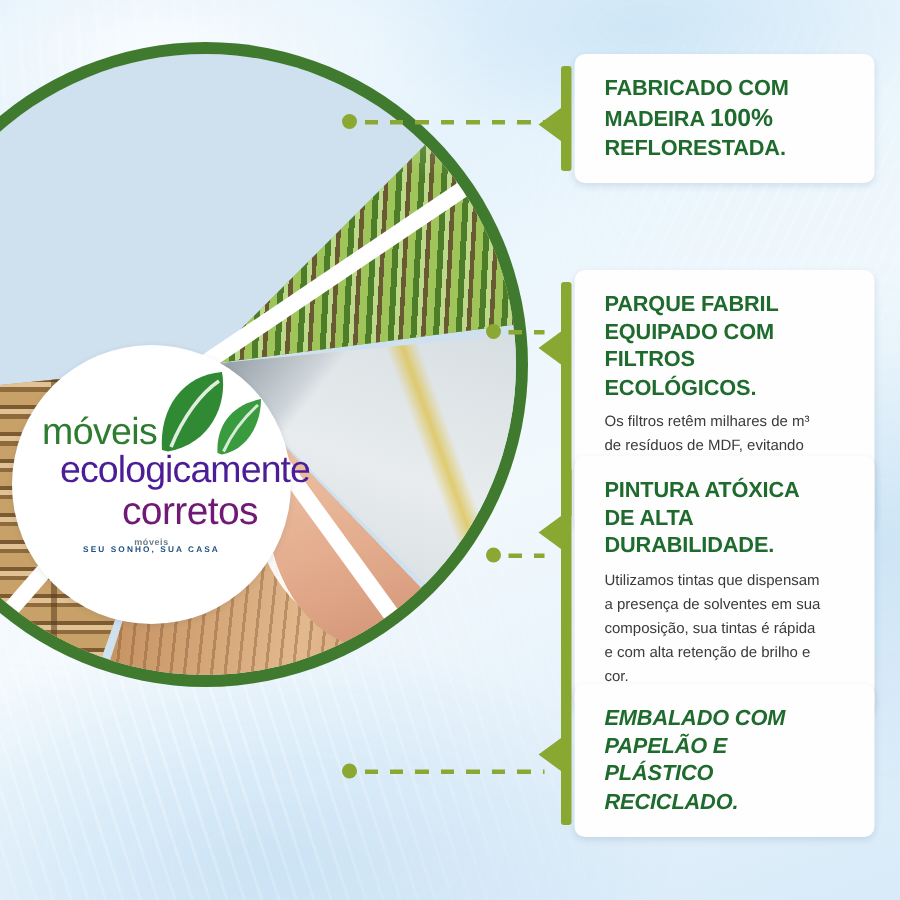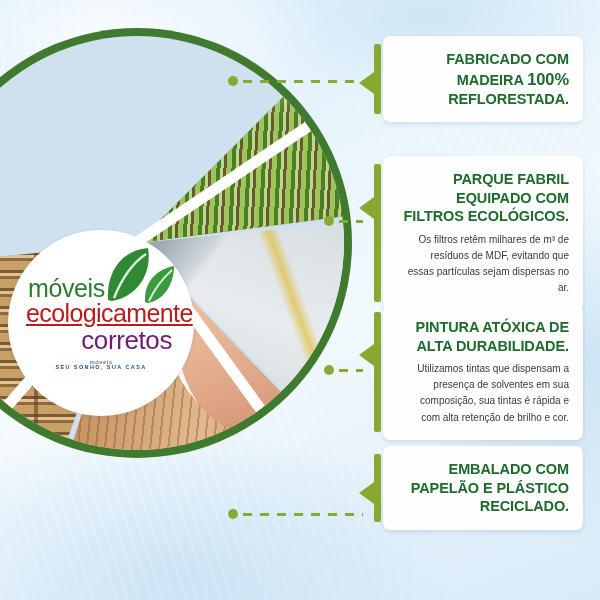--- a/index.html
+++ b/index.html
@@ -117,49 +117,49 @@
   .sep3{left:50%;top:50%;width:62%;height:11px;transform:rotate(131deg) translateY(-50%);}
 
   
   .badge{position:absolute;left:8px;top:230px;width:186px;height:186px;border-radius:50%;
     background:#fff;box-shadow:0 1px 4px rgba(20,60,90,.10);}
   .badge-inner{position:absolute;inset:0;padding:22px 12px 10px;box-sizing:border-box;
     display:flex;flex-direction:column;}
   .leafs{position:absolute;right:18px;top:14px;width:76px;height:62px;}
   .b-l1{font-size:25px;line-height:1;color:#2d7c2f;font-weight:400;letter-spacing:-.4px;
     align-self:flex-start;margin-left:8px;margin-top:24px;}
-  .b-l2{font-size:25px;line-height:1.02;color:#b91c1c;font-weight:400;letter-spacing:-.6px;
-    align-self:flex-start;margin-left:6px;text-decoration:underline;}
+  .b-l2{font-size:25px;line-height:1.02;color:#4c1d95;font-weight:400;letter-spacing:-.6px;
+    align-self:flex-start;margin-left:20px;}
   .b-l3{font-size:26px;line-height:1.02;color:#701a75;font-weight:400;letter-spacing:-.4px;
     align-self:flex-end;margin-right:10px;}
   .rimo{margin-top:6px;text-align:center;line-height:1;}
   .rimo-top{font-size:6px;color:#6d7b86;letter-spacing:.4px;font-weight:700;margin-bottom:-1px;}
   .rimo-main{font-size:27px;font-weight:700;color:#1d4f80;letter-spacing:-1.2px;
     font-family:"DejaVu Sans",sans-serif;line-height:1;}
   .rimo-main .dot{color:#c0392b;}
   .rimo-tag{font-size:5.5px;font-weight:700;color:#1d4f80;letter-spacing:1.4px;margin-top:1px;}
 
   
   .card{position:absolute;left:383px;width:200px;background:#fefefe;
     border-radius:7px;box-shadow:0 2px 5px rgba(30,70,110,.13);}
   .card-bar{position:absolute;left:-9px;top:8px;bottom:8px;width:7px;
     background:#89a832;border-radius:2px;}
   .card-notch{position:absolute;left:-24px;width:0;height:0;
     border-top:11px solid transparent;border-bottom:11px solid transparent;
     border-right:15px solid #89a832;}
-  .card-body{padding:14px 14px 14px 20px;text-align:right;}
+  .card-body{padding:14px 32px 14px 20px;}
   h3{margin:0;font-size:14.5px;line-height:1.28;color:#1f6b2e;font-weight:700;
      letter-spacing:-.1px;text-transform:uppercase;}
   h3 .big{font-size:16.5px;}
   p{margin:6px 0 0;font-size:10px;line-height:1.62;color:#3a3a3a;}
 
   #c1{top:36px;}
-  #c2{top:156px;}
+  #c2{top:180px;}
   #c3{top:304px;}
-  #c4{top:446px;}
+  #c4{top:456px;font-style:italic;}
 
   
   .conn{position:absolute;height:3px;
     background:repeating-linear-gradient(90deg,#8aa832 0px,#8aa832 9px,transparent 9px,transparent 17px);}
   .conn-dot{position:absolute;width:10px;height:10px;border-radius:50%;background:#8aa832;}
 </style>
 </head>
 <body>
 
 <div id="stage">

